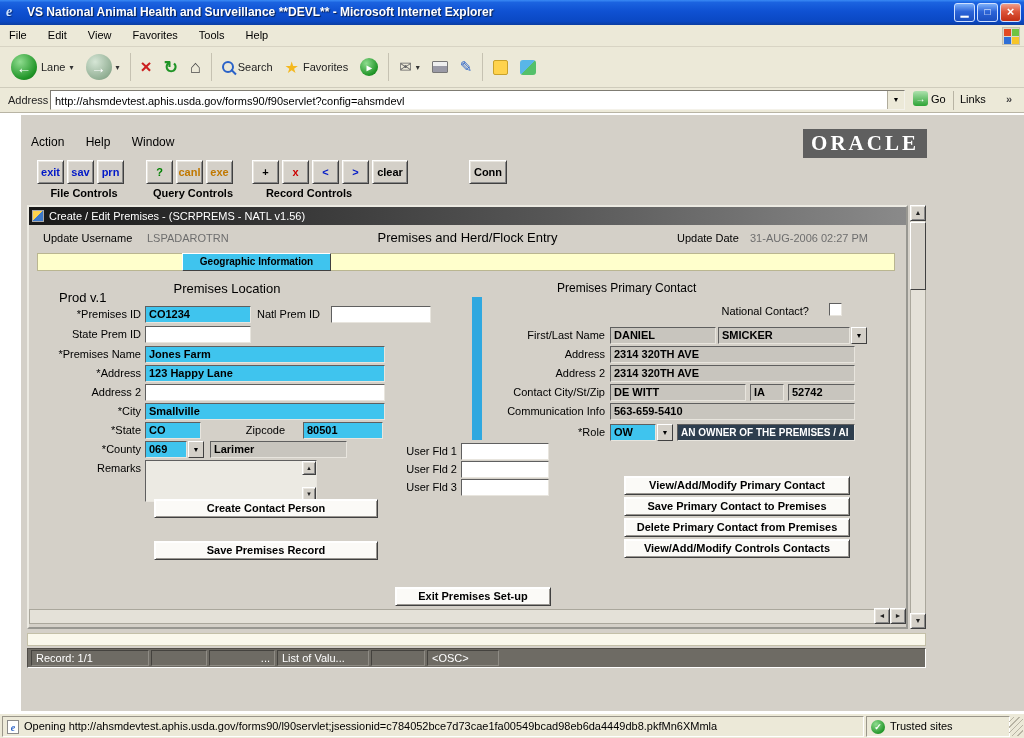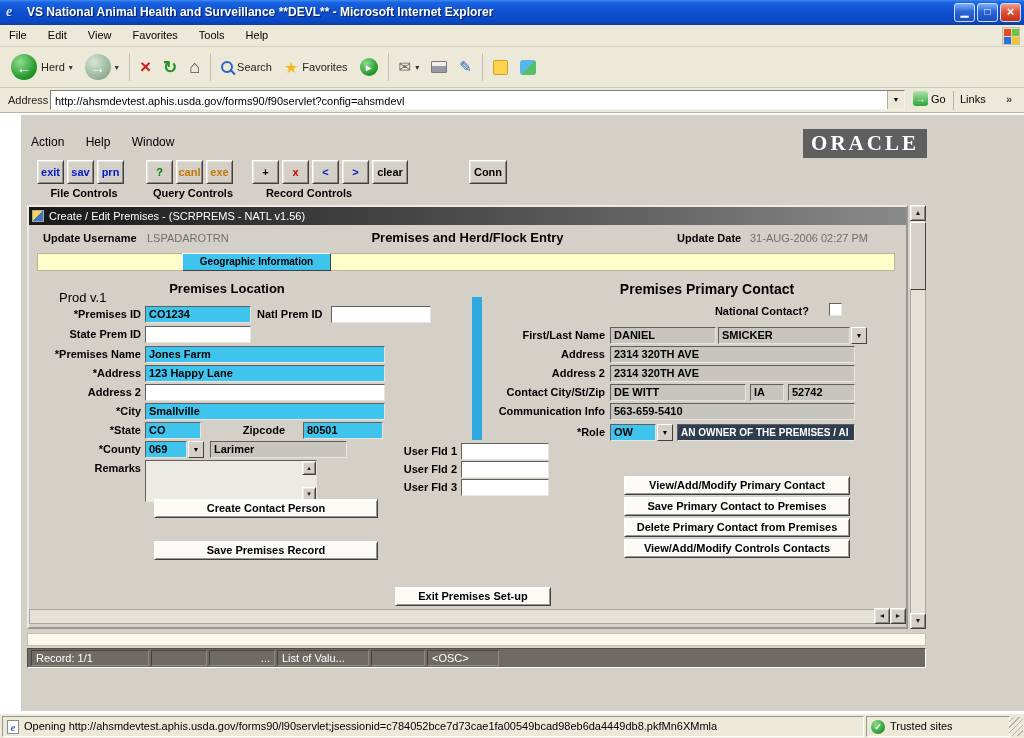--- a/index.html
+++ b/index.html
@@ -57,21 +57,21 @@
 .omenu{font-size:12px}
 .omenu span{margin-right:18px}
 .ologo{background:#5f5f5f;color:#fff;display:flex;align-items:center;justify-content:center;font-family:"Liberation Serif",serif;font-weight:bold;font-size:21px;letter-spacing:3px}
 .tbtn{position:absolute;width:27px;height:24px;background:#d4d0c8;border:1px solid;border-color:#fff #404040 #404040 #fff;box-shadow:inset 1px 1px 0 #e8e5de,inset -1px -1px 0 #888;font-weight:bold;font-size:11px;text-align:center;line-height:22px;cursor:default}
 .tbtn.blue{color:#0018c8}.tbtn.green{color:#008000}.tbtn.orange{color:#c07800}.tbtn.red{color:#cc0000}
 .grplbl{position:absolute;font-weight:bold;text-align:center;font-size:11px}
 
 .owin{position:absolute;background:#d4d0c8;border:2px outset #eceae2}
 .otitle{position:absolute;left:0;top:0;right:0;height:18px;background:linear-gradient(90deg,#181818,#575757 60%,#8a8a8a);color:#fff;font-size:11px;display:flex;align-items:center;gap:5px;padding-left:3px}
 .oticon{width:12px;height:12px;background:linear-gradient(135deg,#ffd34d 0 50%,#3d78c8 50% 100%);border:1px solid #aaa;display:inline-block}
-.lbl{position:absolute;font-weight:bold;white-space:nowrap;font-size:11px}
+.lbl{position:absolute;font-weight:normal;white-space:nowrap;font-size:11px}
 .rt{text-align:right}
 .val{position:absolute;color:#6e6e6e;white-space:nowrap}
 .fld{position:absolute;height:17px;background:#fff;border:1px solid;border-color:#5f5f5f #e8e5de #e8e5de #5f5f5f;font-size:11px;line-height:15px;padding:0 3px;white-space:nowrap;overflow:hidden}
 .fld.cyan{background:#3fc4ee;font-weight:bold}
 .fld.gray{background:#c8c5be;font-weight:bold}
 .fld.dark{background:#2e3e4e;color:#fff;font-weight:bold;font-size:10px}
 .ddb{position:absolute;width:16px;height:17px;background:#d4d0c8;border:1px solid;border-color:#fff #404040 #404040 #fff;font-size:7px;text-align:center;line-height:15px}
 .formbtn{position:absolute;background:#fbfaf7;border:1px solid;border-color:#fff #404040 #404040 #fff;box-shadow:inset 1px 1px 0 #fff,inset -1px -1px 0 #9a9792;font-weight:bold;font-size:11px;text-align:center;line-height:17px;height:19px;cursor:default}
 .tabband{position:absolute;background:#ffffcc;border:1px solid #bab690}
 .tab{position:absolute;text-align:center;font-weight:bold}
@@ -118,21 +118,21 @@
         <i class="q r"></i>
         <i class="q g"></i>
         <i class="q b"></i>
         <i class="q y"></i>
       </span>
   </div>
 
   <div class="ab ietoolbar" style="left:0;top:47px;width:1024px;height:41px">
     <div class="titem">
       <span class="circ big">←</span>
-      <span class="tlabel">Herd</span>
+      <span class="tlabel">Lane</span>
       <span class="ddarr">▾</span>
     </div>
     <div class="titem">
       <span class="circ big dis">→</span>
       <span class="ddarr">▾</span>
     </div>
     <span class="tsep"></span>
     <div class="titem">
         <span class="stopx">×</span>
       </div>
@@ -271,21 +271,21 @@
 
       <div class="divider" style="left:443px;top:90px;width:10px;height:143px"></div>
 
       <span class="lbl rt" style="left:360px;top:238px;width:68px">User Fld 1</span>
       <div class="fld" style="left:432px;top:236px;width:88px"></div>
       <span class="lbl rt" style="left:360px;top:256px;width:68px">User Fld 2</span>
       <div class="fld" style="left:432px;top:254px;width:88px"></div>
       <span class="lbl rt" style="left:360px;top:274px;width:68px">User Fld 3</span>
       <div class="fld" style="left:432px;top:272px;width:88px"></div>
 
-      <span class="lbl" style="left:528px;top:74px;width:300px;text-align:center;font-size:14px">Premises Primary Contact</span>
+      <span class="lbl" style="left:528px;top:74px;width:300px;text-align:left;font-size:12px">Premises Primary Contact</span>
       <span class="lbl rt" style="left:660px;top:98px;width:120px">National Contact?</span>
       <span class="chk" style="left:800px;top:96px"></span>
 
       <span class="lbl rt" style="left:446px;top:122px;width:130px">First/Last Name</span>
       <div class="fld gray" style="left:581px;top:120px;width:106px">DANIEL</div>
       <div class="fld gray" style="left:689px;top:120px;width:132px">SMICKER</div>
       <span class="ddb" style="left:822px;top:120px">▼</span>
 
       <span class="lbl rt" style="left:446px;top:141px;width:130px">Address</span>
       <div class="fld gray" style="left:581px;top:139px;width:245px">2314 320TH AVE</div>

